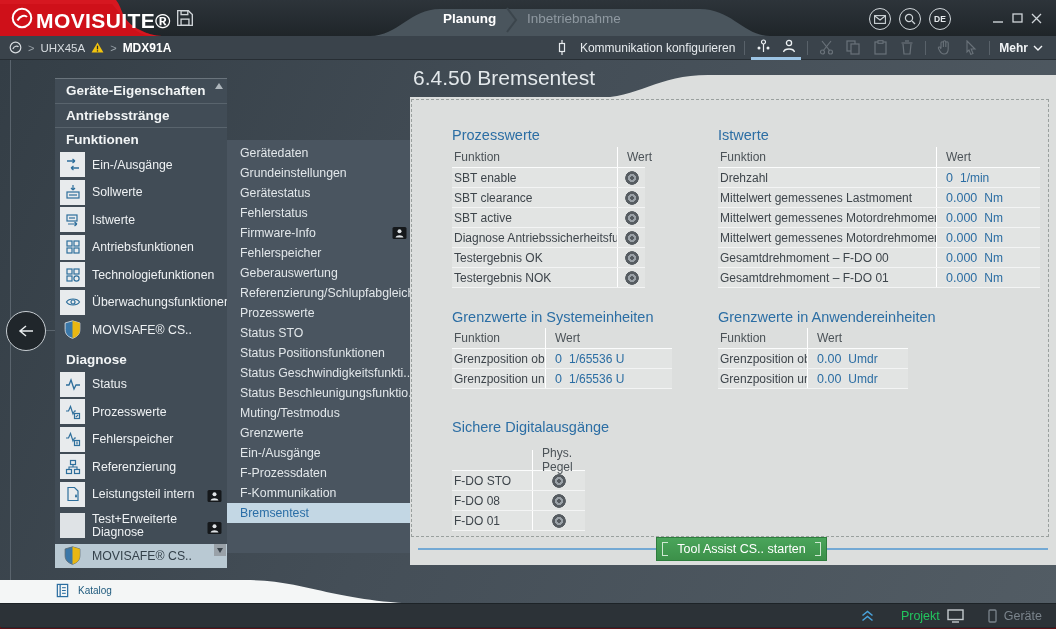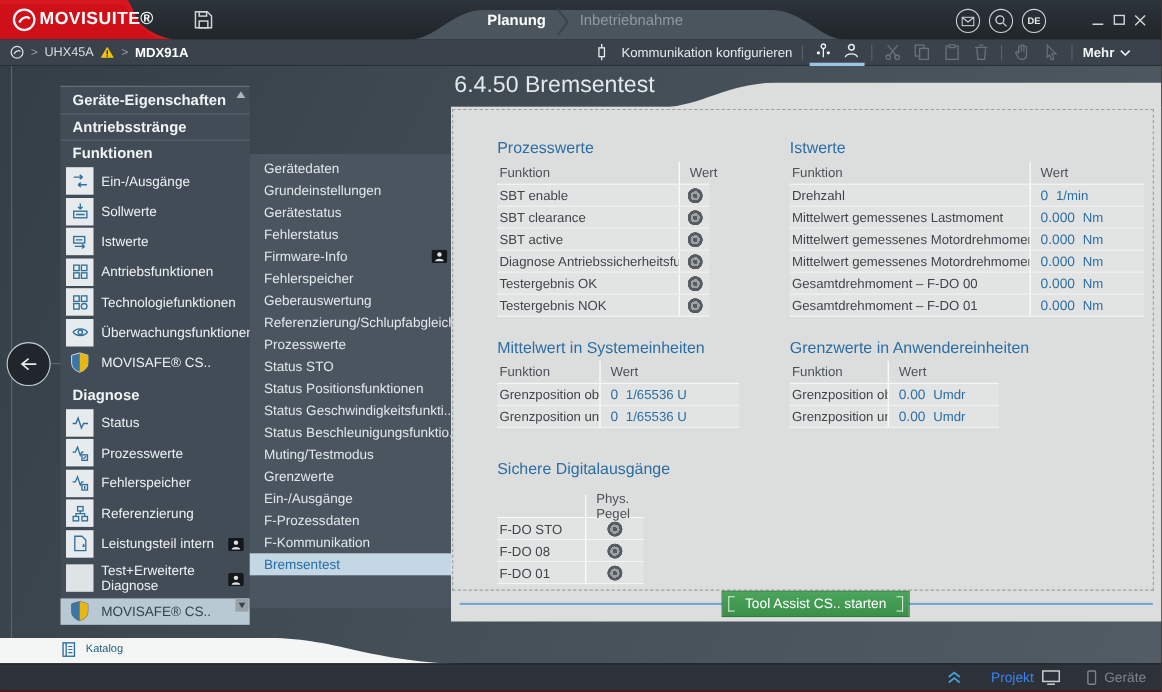--- a/index.html
+++ b/index.html
@@ -4,38 +4,38 @@
 <style>
   html,body{margin:0;padding:0;background:#6b6f72;}
   .window{position:relative;width:1056px;height:629px;overflow:hidden;
     font-family:"Liberation Sans",sans-serif;background:#3d474f;
     box-shadow:inset 0 0 0 1px #5e1116, inset 0 0 0 2px #23282d;}
   
   .titlebar{position:absolute;left:0;top:0;width:1056px;height:36px;
     background:linear-gradient(#2d343a,#1f2529);}
   .tab-hill{position:absolute;left:370px;top:0;}
   .logo-shape{position:absolute;left:0;top:0;}
-  .brand{position:absolute;left:36px;top:9px;color:#fff;font-size:16px;font-weight:bold;letter-spacing:.4px;}
+  .brand{position:absolute;left:36px;top:9px;color:#fff;font-size:21px;font-weight:bold;letter-spacing:.4px;}
   .logo-mark{position:absolute;left:11px;top:7px;width:22px;height:22px;}
   .save{position:absolute;left:176px;top:9px;width:18px;height:18px;cursor:pointer;}
   .tab{position:absolute;top:11px;font-size:13.5px;cursor:pointer;}
   .tab.active{left:443px;color:#fff;font-weight:bold;}
   .tab.inactive{left:527px;color:#8f99a1;}
   .tab-sep{position:absolute;left:505px;top:6px;}
   .circle-btn{position:absolute;top:8px;width:20px;height:20px;border:1.4px solid #cfd5d9;border-radius:50%;
     display:flex;align-items:center;justify-content:center;cursor:pointer;color:#cfd5d9;}
   .lang{font-size:8.5px;font-weight:bold;color:#e6eaed;}
   .winctl{position:absolute;top:0;height:36px;display:flex;align-items:center;cursor:pointer;}
   
   .menubar{position:absolute;left:0;top:36px;width:1056px;height:24px;background:#3a434b;
     border-bottom:1px solid #272e34;display:flex;align-items:center;box-sizing:border-box;}
   .crumbs{display:flex;align-items:center;gap:6px;padding-left:9px;color:#d7dce0;font-size:11.5px;}
   .crumb-sep{color:#9aa3aa;font-size:11px;}
   .crumb-strong{font-weight:bold;color:#fff;font-size:12px;}
-  .tools{margin-left:auto;display:flex;align-items:center;gap:9px;padding-right:28px;color:#e6eaed;font-size:12px;}
+  .tools{margin-left:auto;display:flex;align-items:center;gap:9px;padding-right:13px;color:#e6eaed;font-size:12px;}
   .tool{width:18px;height:18px;display:flex;align-items:center;justify-content:center;cursor:pointer;}
   .tool.disabled{opacity:.42;}
   .tsep{width:1px;height:14px;background:#59626a;}
   .hl-pair{display:flex;gap:8px;position:relative;padding-bottom:3px;}
   .hl-pair::after{content:"";position:absolute;left:-3px;right:-3px;bottom:-2px;height:3px;background:#9cc4e4;}
   .mehr{display:flex;align-items:center;gap:5px;font-weight:bold;color:#f2f5f7;cursor:pointer;}
   
   .mainbg{position:absolute;left:0;top:60px;width:1056px;height:543px;
     background:linear-gradient(115deg,#343e46 0%,#444e57 45%,#525c64 100%);}
   .railv{position:absolute;left:10px;top:60px;width:1px;height:520px;background:#5a646d;}
@@ -93,21 +93,21 @@
   .start-btn::before,.start-btn::after{content:"";position:absolute;top:4px;bottom:4px;width:5px;}
   .start-btn::before{left:5px;border-left:1px solid #cfe8d2;border-top:1px solid #cfe8d2;border-bottom:1px solid #cfe8d2;}
   .start-btn::after{right:5px;border-right:1px solid #cfe8d2;border-top:1px solid #cfe8d2;border-bottom:1px solid #cfe8d2;}
   
   .katalog-band{position:absolute;left:0;top:578px;z-index:4;}
   .katalog-label{position:absolute;left:55px;top:583px;display:flex;align-items:center;gap:8px;
     color:#1f5a7d;font-size:10px;z-index:5;cursor:pointer;}
   .statusbar{position:absolute;left:0;top:603px;width:1056px;height:24px;background:#2c3237;
     border-top:1px solid #1d2327;display:flex;align-items:center;z-index:4;box-sizing:border-box;}
   .status-right{margin-left:auto;display:flex;align-items:center;gap:7px;padding-right:14px;font-size:12.5px;}
-  .projekt{color:#3b82f6;cursor:pointer;margin-left:20px;}
+  .projekt{color:#22c55e;cursor:pointer;margin-left:20px;}
   .geraete{color:#7b848c;cursor:pointer;}
   .ssep{width:10px;}
 </style>
 </head>
 <body>
 
 <div class="window">
 
   <div class="titlebar">
     <svg class="tab-hill" width="400" height="36">
@@ -555,21 +555,21 @@
         </div>
       <div class="trow">
           <span class="c1">Gesamtdrehmoment – F-DO 01</span>
           <span class="c2">
             <span class="value">0.000</span>
             <span class="unit">Nm</span>
           </span>
         </div>
     </div>
 
-    <div class="sec-title" style="left:42px;top:212px;">Mittelwert in Systemeinheiten</div>
+    <div class="sec-title" style="left:42px;top:212px;">Grenzwerte in Systemeinheiten</div>
     <div class="tbl" style="left:42px;top:231px;width:220px;--c1:91px;">
       <div class="thead">
         <span class="c1">Funktion</span>
         <span class="c2">Wert</span>
       </div>
       <div class="trow">
           <span class="c1">Grenzposition oben</span>
           <span class="c2">
             <span class="value">0</span>
             <span class="unit">1/65536 U</span>

